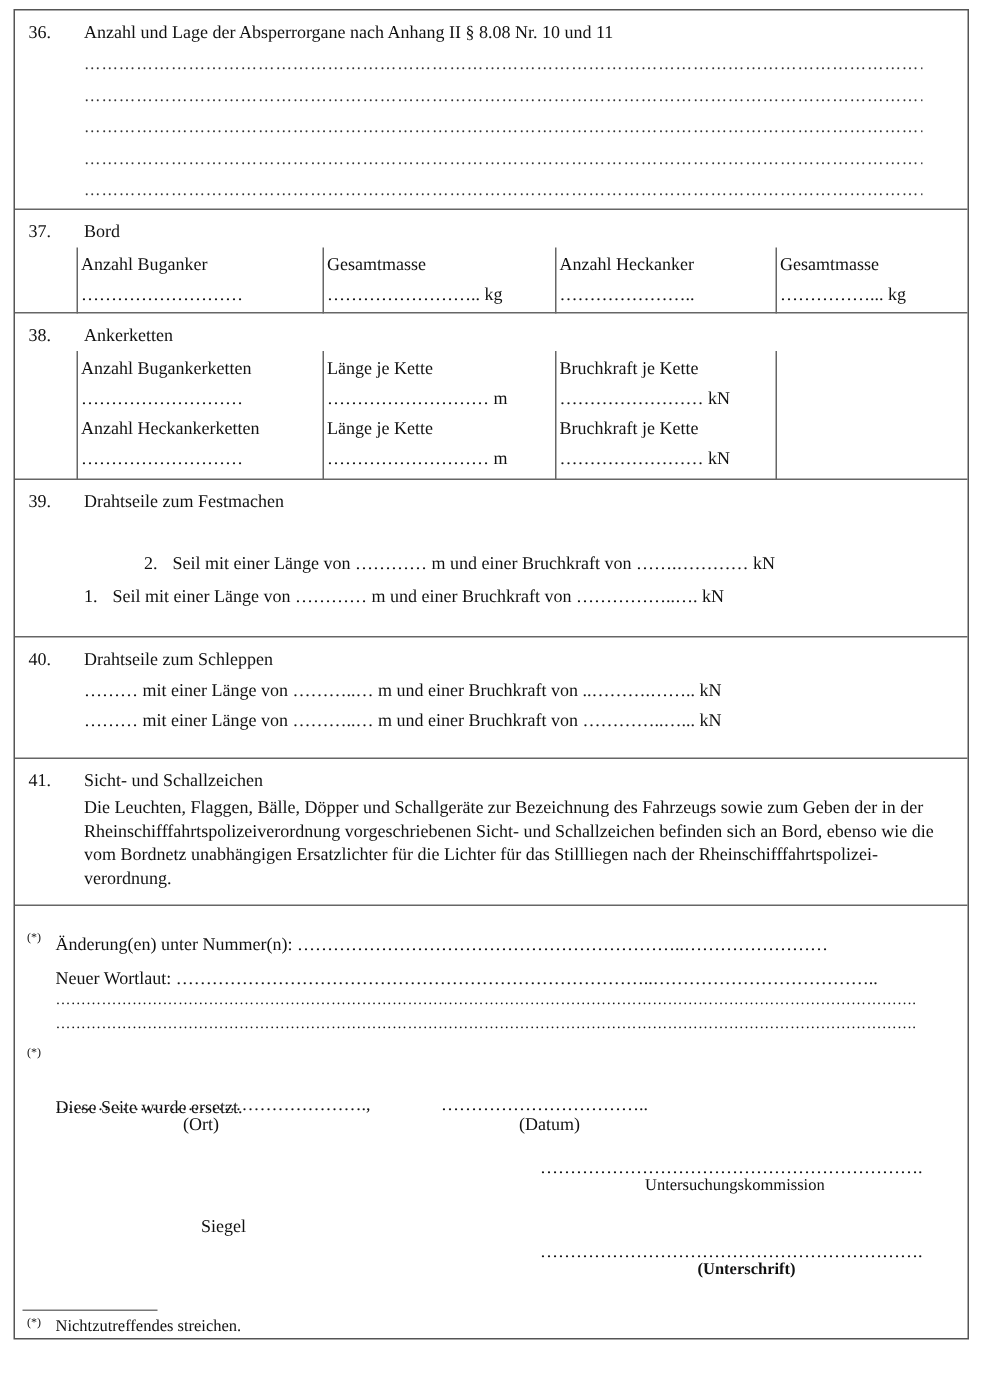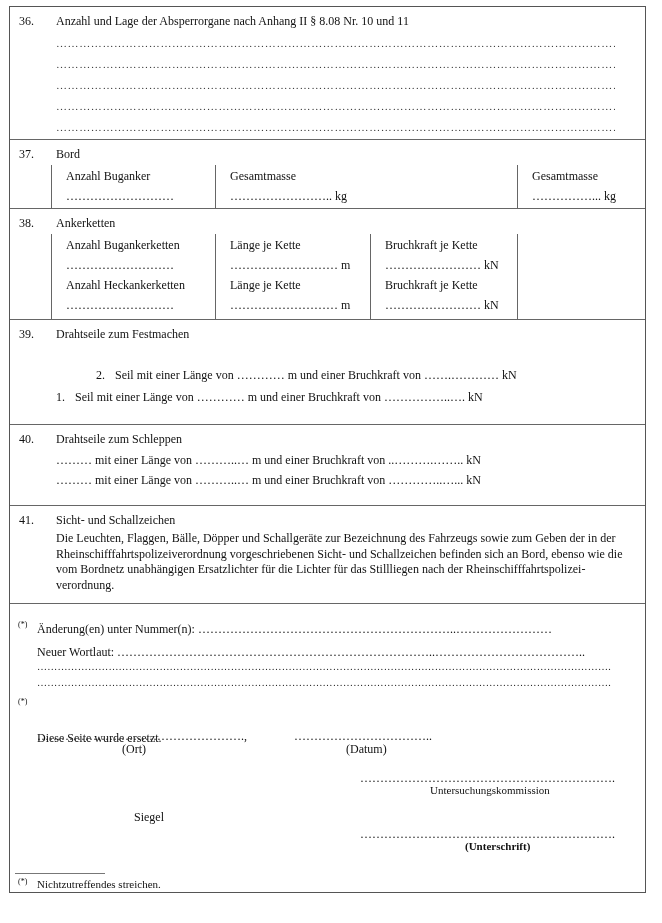--- a/index.html
+++ b/index.html
@@ -3,21 +3,21 @@
   <meta charset="utf-8">
   <style>
     * { box-sizing: border-box; margin: 0; padding: 0; }
     html, body { width: 662px; height: 923px; background: #ffffff; overflow: hidden; }
     body { font-family: "Liberation Serif", "DejaVu Serif", serif; color: #111; font-size: 12px; line-height: 1.2; position: relative; }
     .frame { position: absolute; left: 9px; top: 6px; width: 637px; height: 887px; border: 1.5px solid #555; }
     .sec { position: absolute; left: 0; width: 100%; border-bottom: 1.2px solid #666; }
     .num { position: absolute; left: 9px; top: 7px; }
     .ttl { position: absolute; left: 46px; top: 7px; }
     .dots { position: absolute; left: 46px; right: 30px; height: 12px; overflow: hidden; white-space: nowrap; letter-spacing: 0.6px; color: #333; font-size: 11px; }
-    .col { position: absolute; top: 25px; border-left: 1.2px solid #666; padding-left: 14px; }
+    .col { position: absolute; top: 25px; border-left: 1.2px solid #666; padding-left: 2px; }
     .cell-label { position: absolute; white-space: nowrap; }
     .line { position: absolute; white-space: nowrap; }
     .para { position: absolute; left: 46px; top: 25px; width: 570px; text-align: left; font-size: 12px; line-height: 15.5px; }
     .star { font-size: 8px; vertical-align: top; position: absolute; }
     .abs { position: absolute; white-space: nowrap; }
     .fn-rule { position: absolute; left: 5px; top: 866px; width: 90px; border-top: 1.2px solid #777; }
   </style>
 </head>
 <body>
 
@@ -36,20 +36,24 @@
   <div class="sec" style="top:133px; height:69px;">
     <span class="num">37.</span>
     <span class="ttl">Bord</span>
     <div class="col" style="left:41px; width:164px; height:44px;">
       <div class="cell-label" style="top:4px;">Anzahl Buganker</div>
       <div class="cell-label" style="top:24px;"><span>………………………</span></div>
     </div>
     <div class="col" style="left:205px; width:155px; height:44px;">
       <div class="cell-label" style="top:4px;">Gesamtmasse</div>
       <div class="cell-label" style="top:24px;"><span>……………………..</span> <span>kg</span></div>
+    </div>
+    <div class="col" style="left:360px; width:147px; height:44px;">
+      <div class="cell-label" style="top:4px;">Anzahl Heckanker</div>
+      <div class="cell-label" style="top:24px;"><span>…………………..</span></div>
     </div>
     <div class="col" style="left:507px; width:128px; height:44px;">
       <div class="cell-label" style="top:4px;">Gesamtmasse</div>
       <div class="cell-label" style="top:24px;"><span>……………...</span> <span>kg</span></div>
     </div>
   </div>
 
   <div class="sec" style="top:202px; height:111px;">
     <span class="num">38.</span>
     <span class="ttl">Ankerketten</span>

